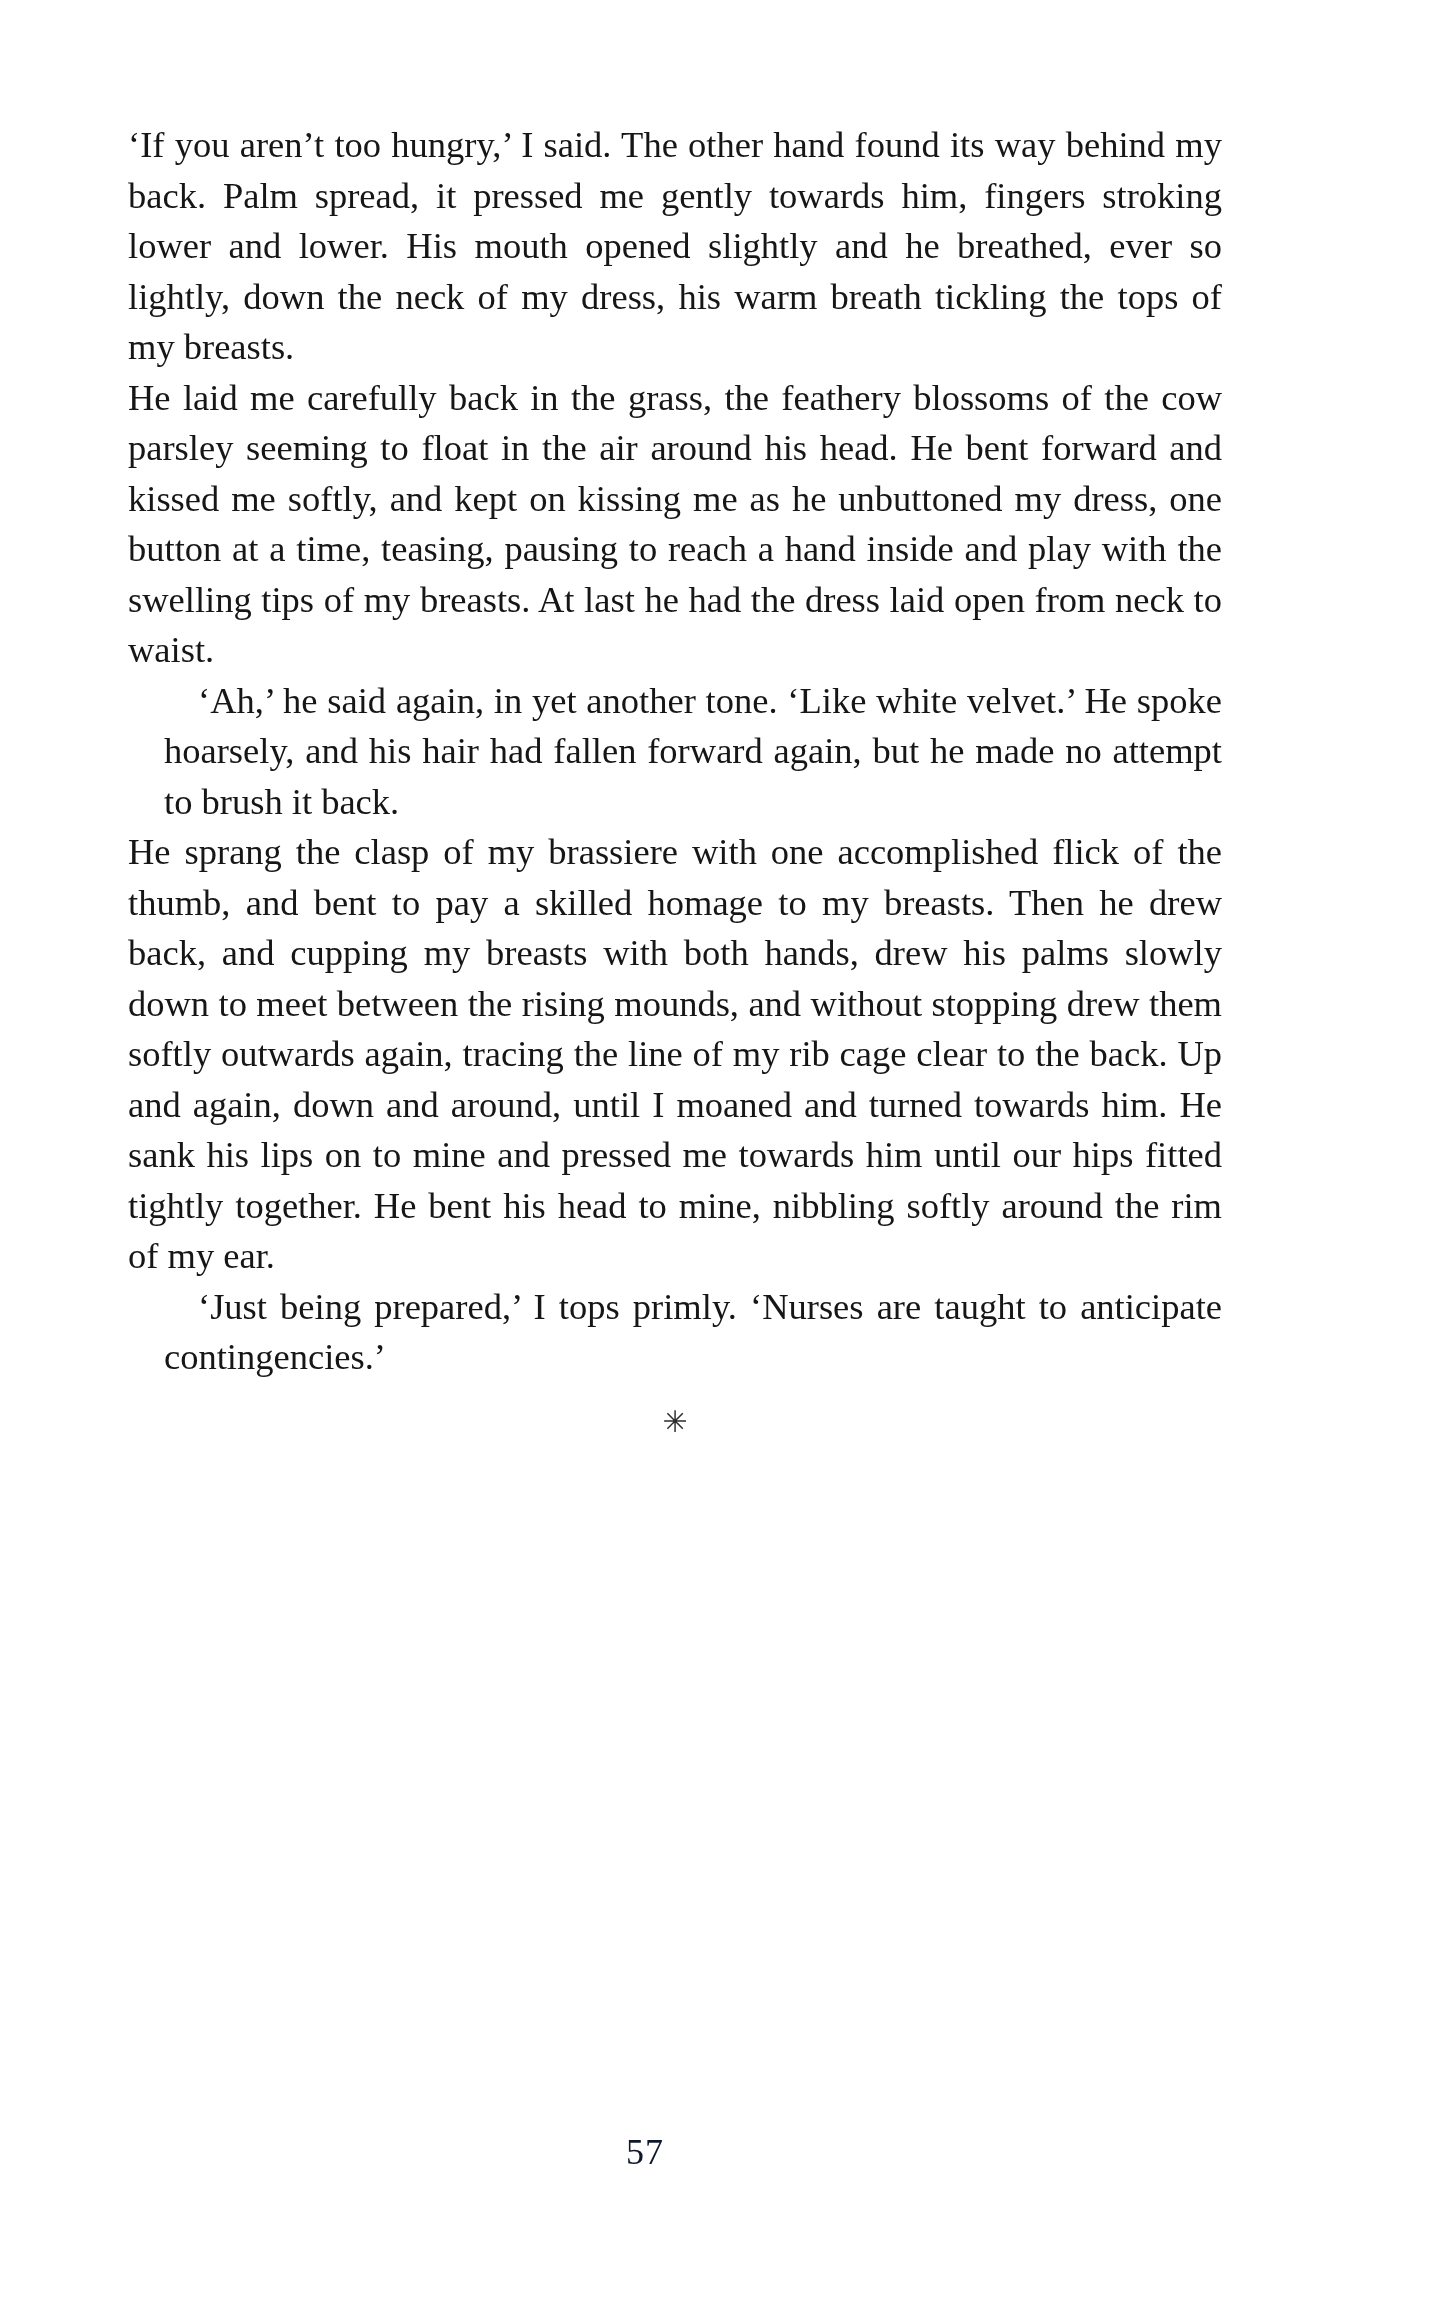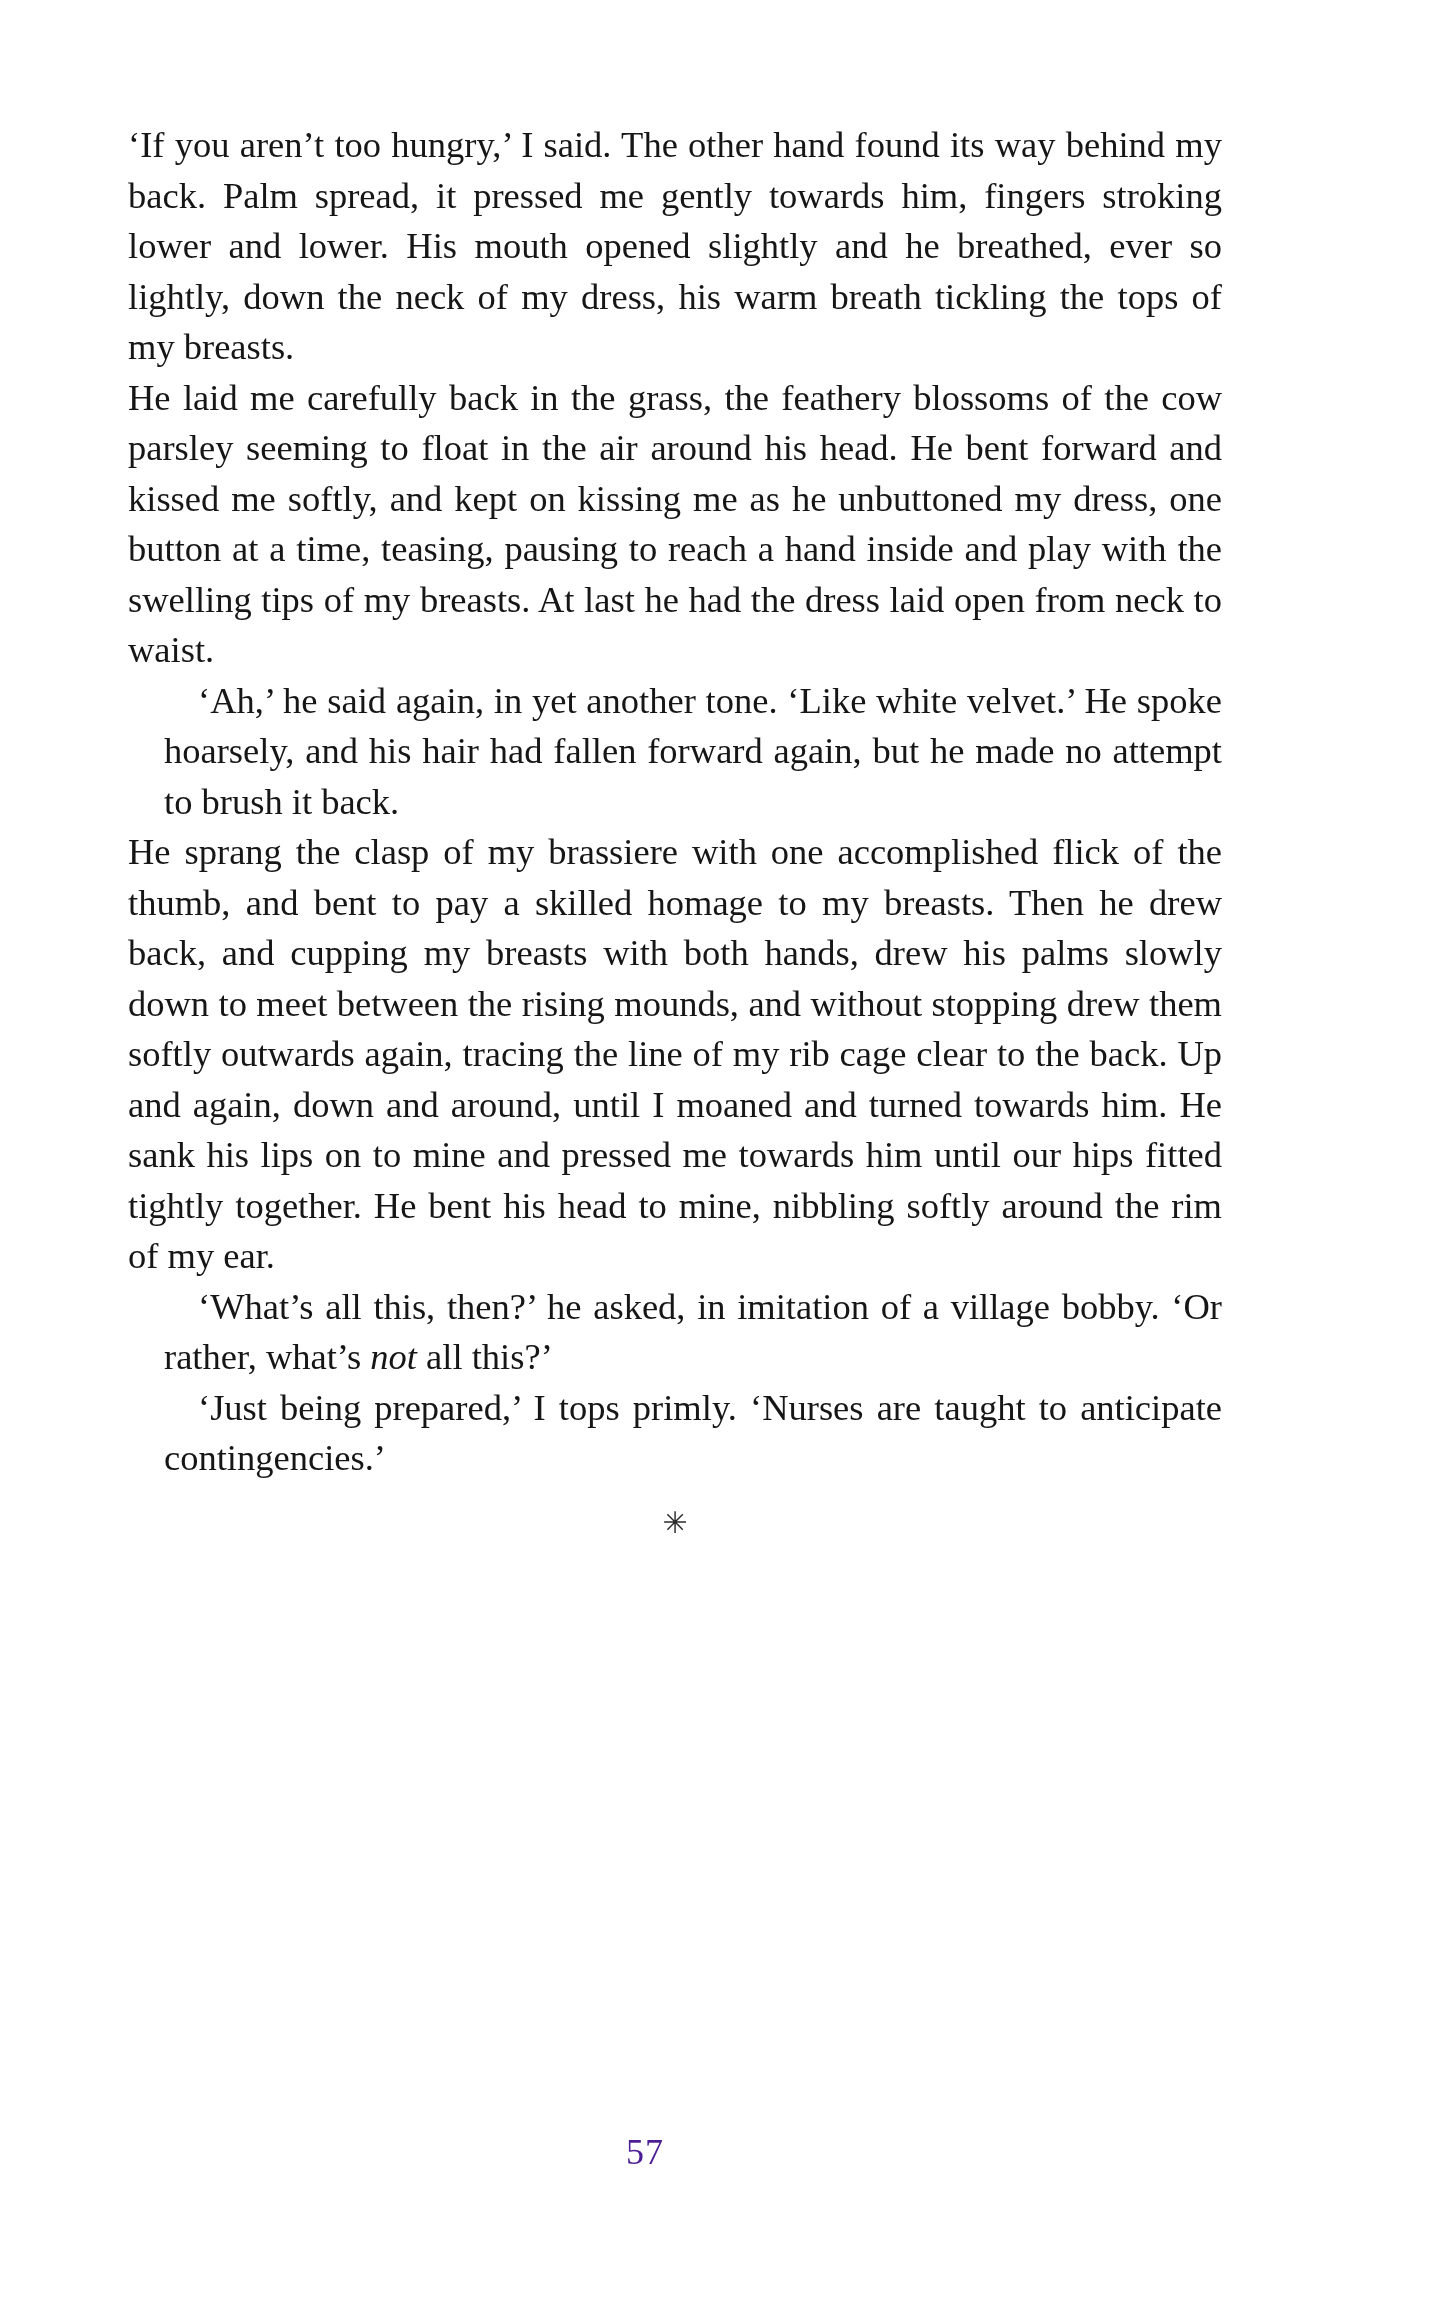--- a/index.html
+++ b/index.html
@@ -50,33 +50,32 @@
     letter-spacing: 0;
   }
   .folio {
     position: absolute;
     left: 0;
     right: 0;
     bottom: 142px;
     text-align: center;
     font-size: 36px;
     letter-spacing: 1px;
-    color: #4c1d95;
+    color: #0f172a;
   }
   em {
     font-style: italic;
   }
 </style>
 </head>
 <body>
 
 <div class="page">
   <div class="body-text">
     <p>‘If you aren’t too hungry,’ I said. The other hand found its way behind my back. Palm spread, it pressed me gently towards him, fingers stroking lower and lower. His mouth opened slightly and he breathed, ever so lightly, down the neck of my dress, his warm breath tickling the tops of my breasts.</p>
     <p>He laid me carefully back in the grass, the feathery blossoms of the cow parsley seeming to float in the air around his head. He bent forward and kissed me softly, and kept on kissing me as he unbuttoned my dress, one button at a time, teasing, pausing to reach a hand inside and play with the swelling tips of my breasts. At last he had the dress laid open from neck to waist.</p>
     <p class="indent">‘Ah,’ he said again, in yet another tone. ‘Like white velvet.’ He spoke hoarsely, and his hair had fallen forward again, but he made no attempt to brush it back.</p>
     <p>He sprang the clasp of my brassiere with one accomplished flick of the thumb, and bent to pay a skilled homage to my breasts. Then he drew back, and cupping my breasts with both hands, drew his palms slowly down to meet between the rising mounds, and without stopping drew them softly outwards again, tracing the line of my rib cage clear to the back. Up and again, down and around, until I moaned and turned towards him. He sank his lips on to mine and pressed me towards him until our hips fitted tightly together. He bent his head to mine, nibbling softly around the rim of my ear.</p>
-    <p class="indent">‘What’s all this, then?’ he asked, in imitation of a village bobby. ‘Or rather, what’s <em>not</em> all this?’</p>
     <p class="indent">‘Just being prepared,’ I tops primly. ‘Nurses are taught to anticipate contingencies.’</p>
   </div>
   <div class="ornament">✳</div>
   <div class="folio">57</div>
 </div>
 
 </body></html>

